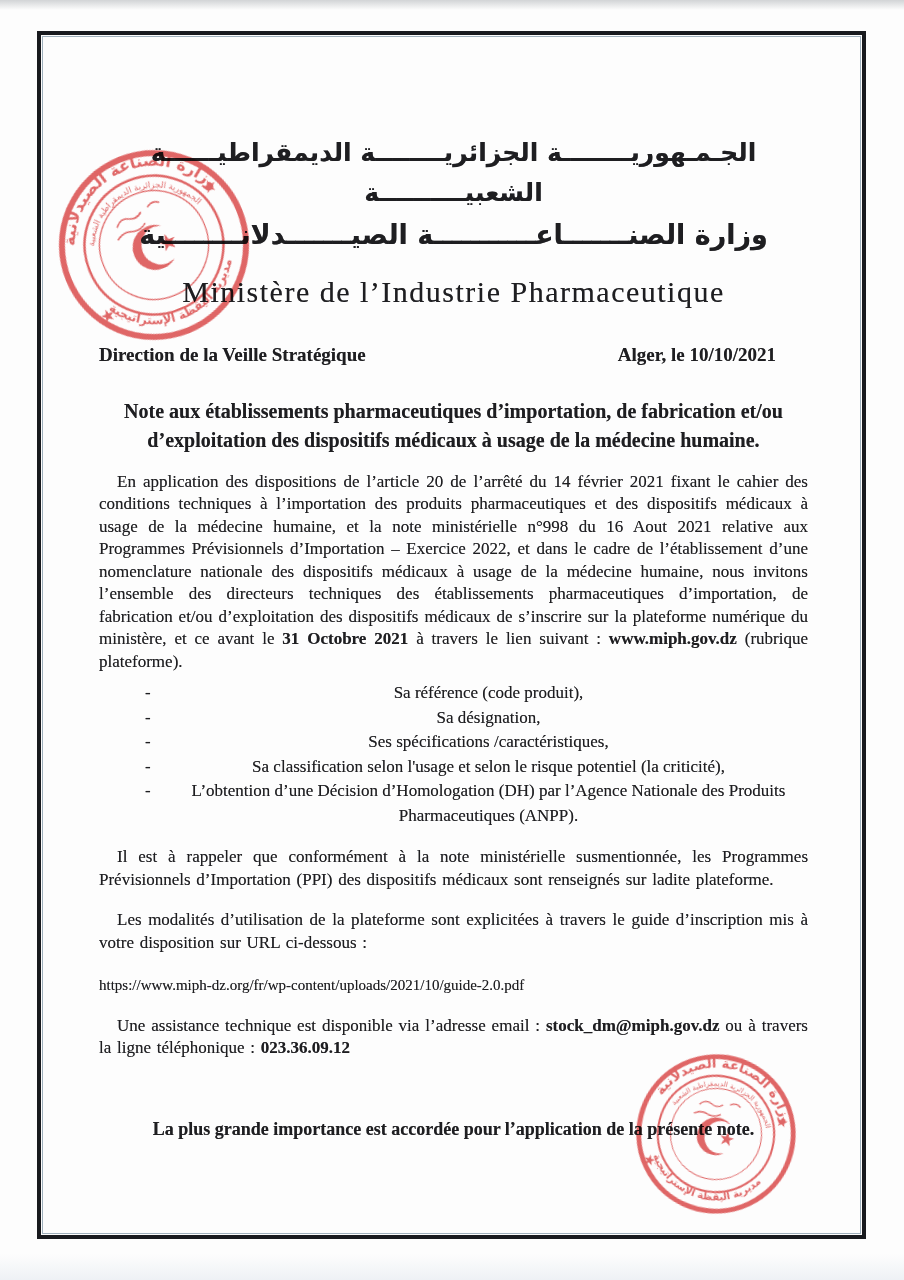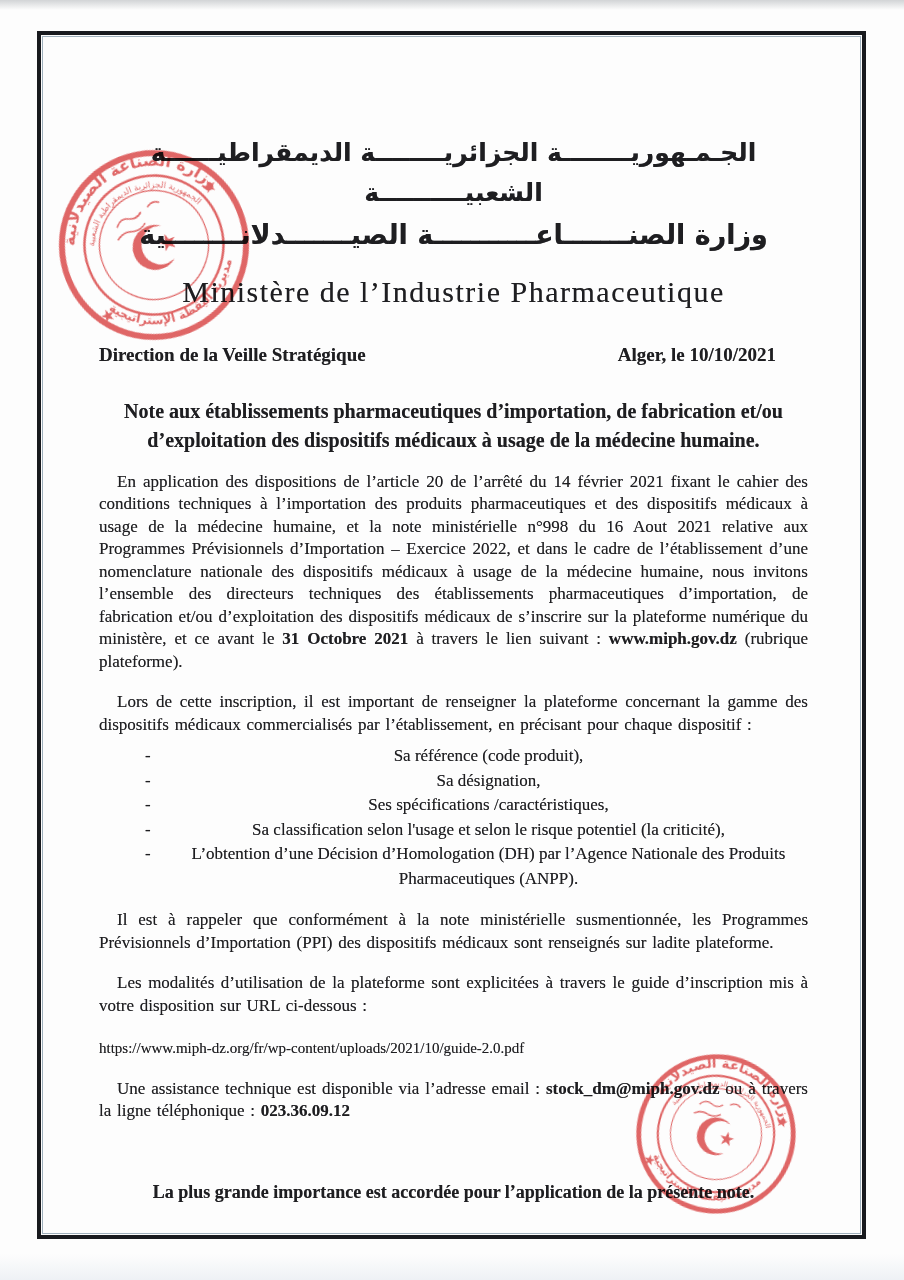--- a/index.html
+++ b/index.html
@@ -74,21 +74,20 @@
 
       <div class="dir-row">
         <span>Direction de la Veille Stratégique</span>
         <span>Alger, le 10/10/2021</span>
       </div>
 
       <div class="doc-title">Note aux établissements pharmaceutiques d’importation, de fabrication et/ou d’exploitation des dispositifs médicaux à usage de la médecine humaine.</div>
 
       <p class="para"><span>En application des dispositions de l’article 20 de l’arrêté du 14 février 2021 fixant le cahier des conditions techniques à l’importation des produits pharmaceutiques et des dispositifs médicaux à usage de la médecine humaine, et la note ministérielle n°998 du 16 Aout 2021 relative aux Programmes Prévisionnels d’Importation – Exercice 2022, et dans le cadre de l’établissement d’une nomenclature nationale des dispositifs médicaux à usage de la médecine humaine, nous invitons l’ensemble des directeurs techniques des établissements pharmaceutiques d’importation, de fabrication et/ou d’exploitation des dispositifs médicaux de s’inscrire sur la plateforme numérique du ministère, et ce avant le </span><span class="bold">31 Octobre 2021</span><span> à travers le lien suivant :  </span><span class="bold">www.miph.gov.dz</span><span> (rubrique plateforme).</span></p>
 
-      <p class="para tight">Lors de cette inscription, il est important de renseigner la plateforme concernant la gamme des dispositifs médicaux commercialisés par l’établissement, en précisant pour chaque dispositif :</p>
 
       <div class="dash-list">
         <div class="dash-item">
             <span class="dash">-</span>
             <span class="li-text">Sa référence (code produit),</span>
           </div>
         <div class="dash-item">
             <span class="dash">-</span>
             <span class="li-text">Sa désignation,</span>
           </div>

